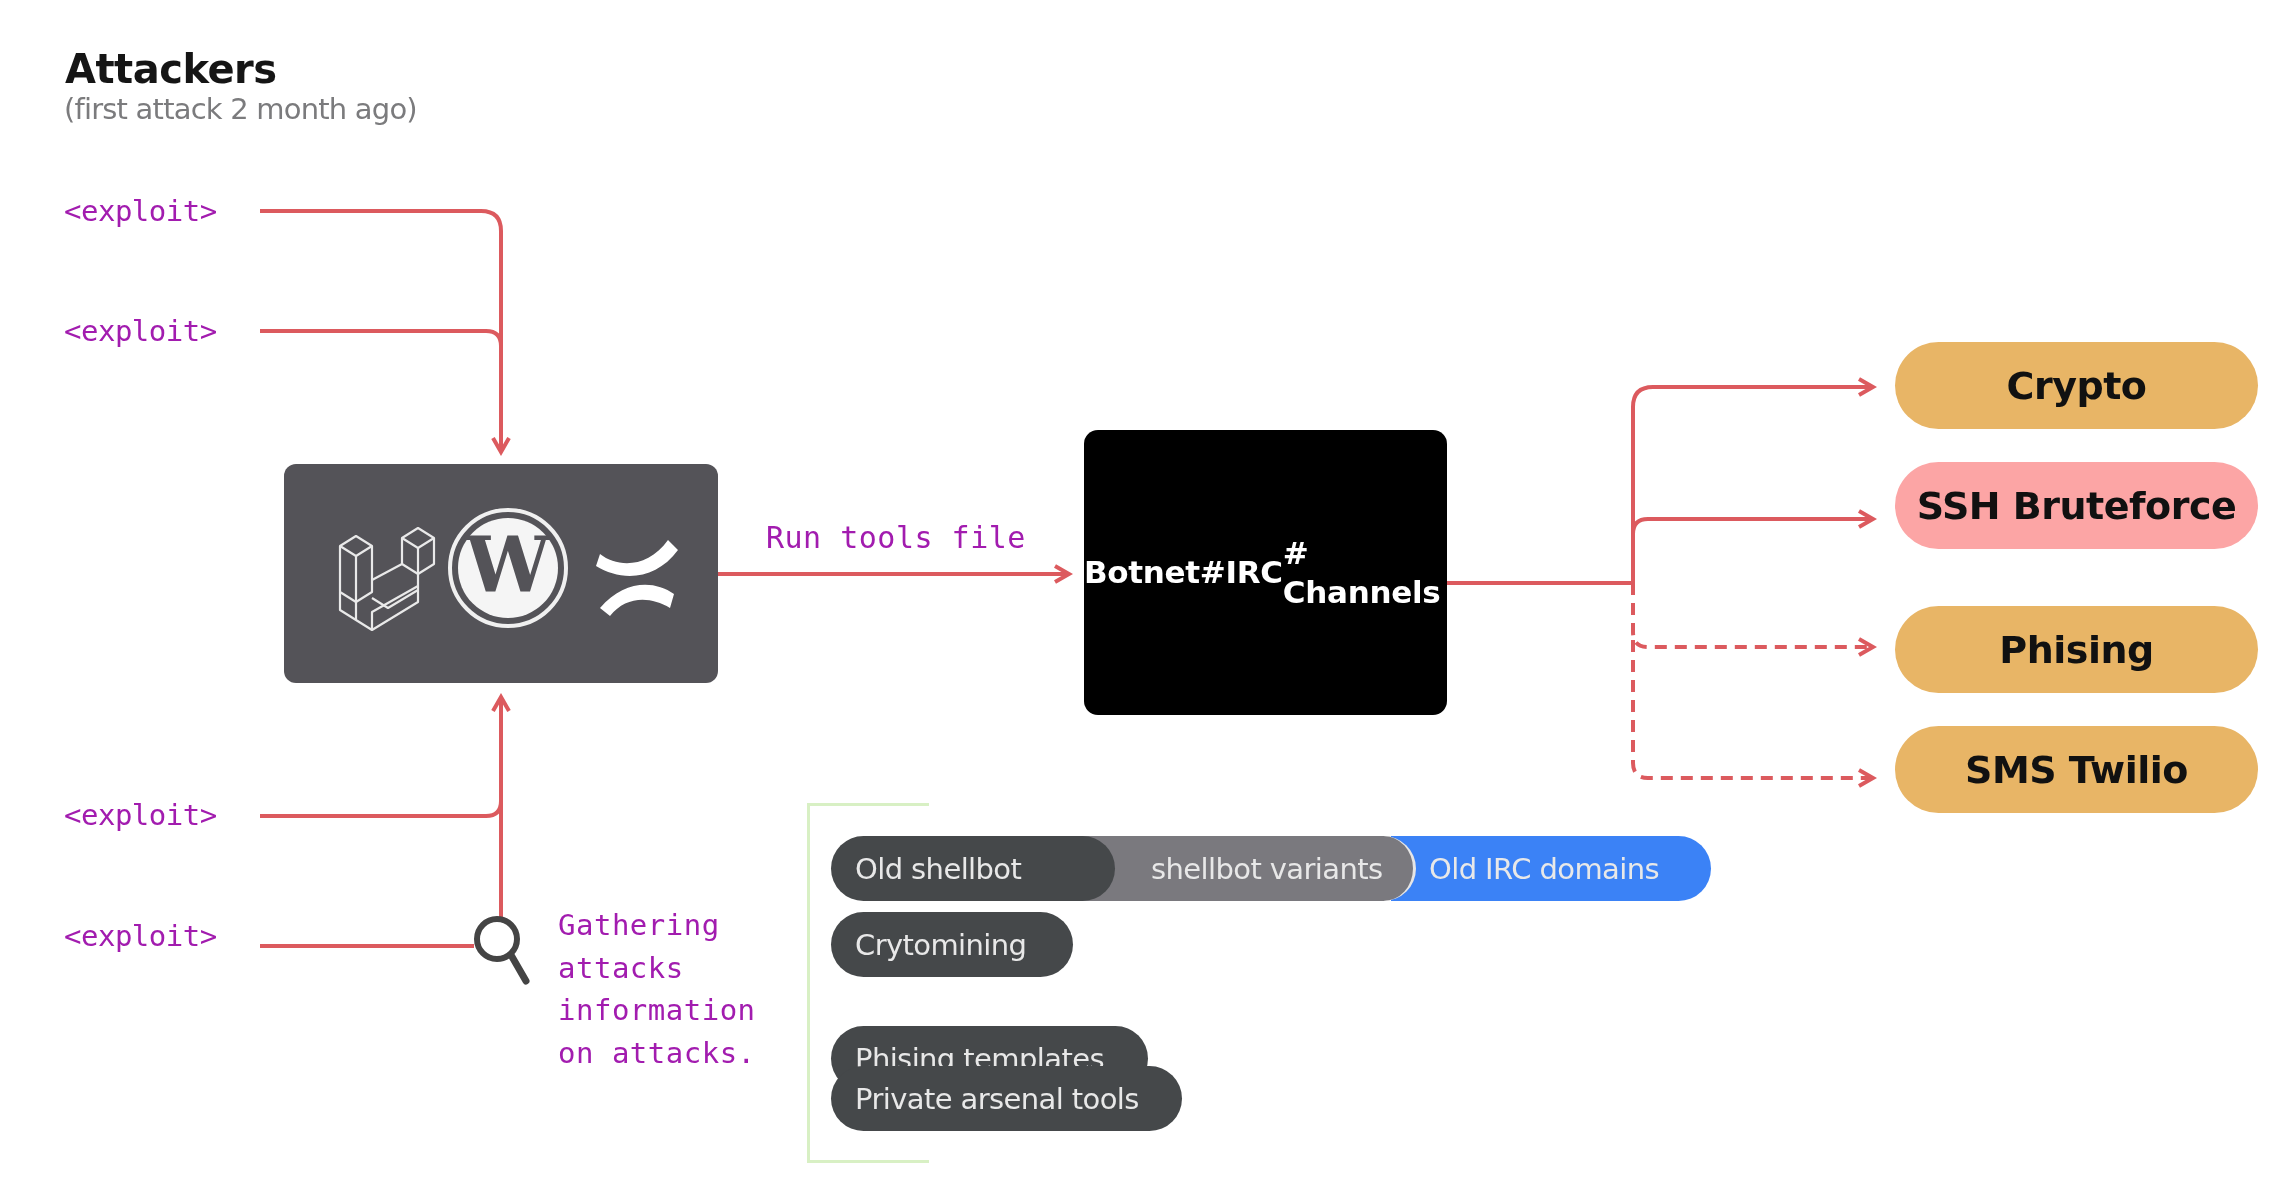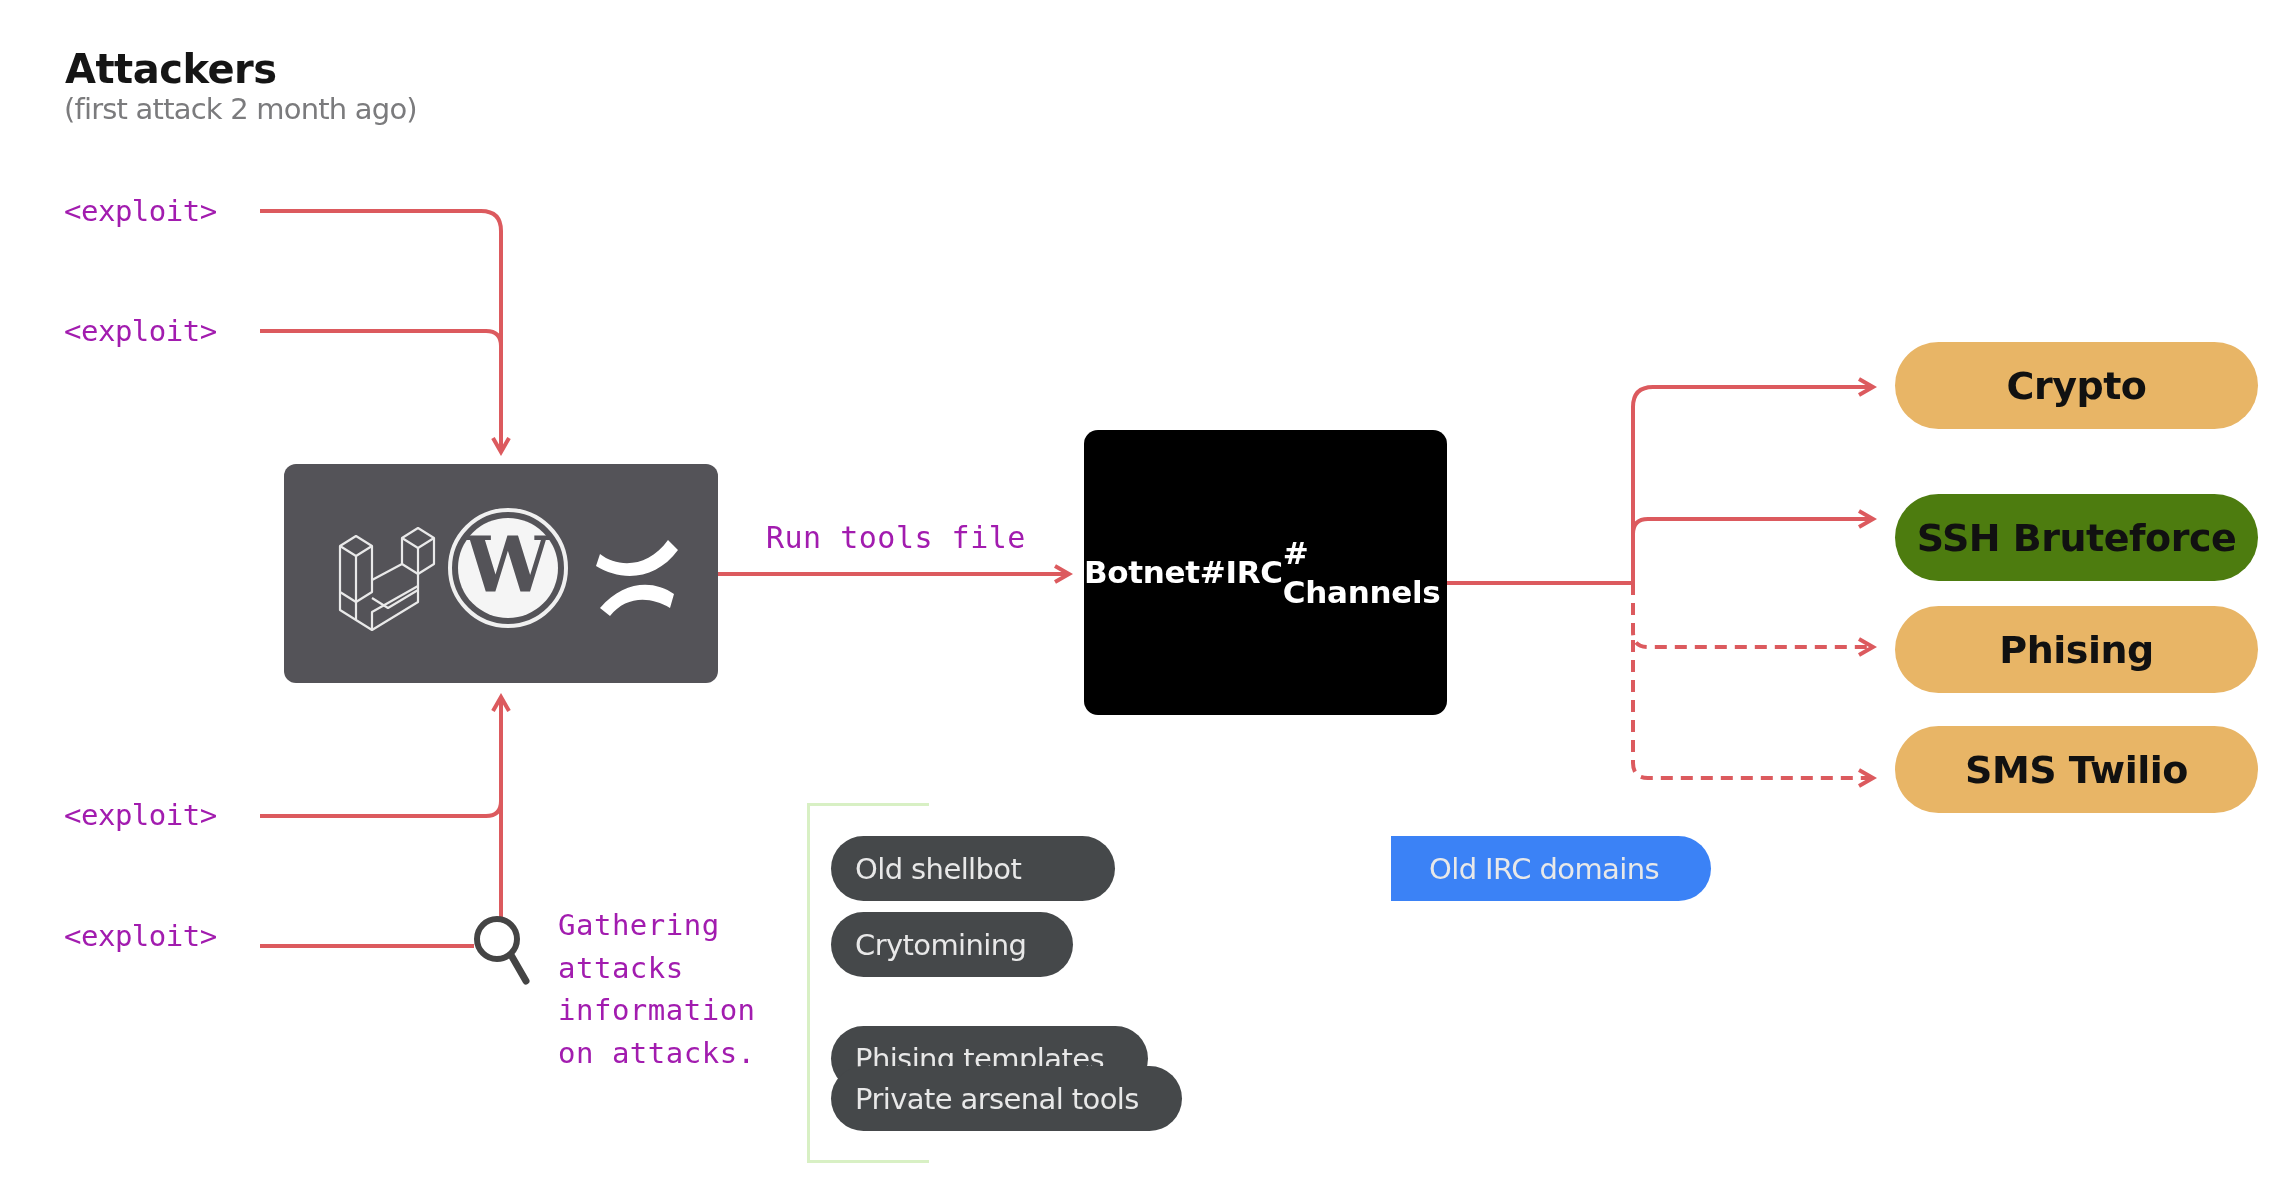--- a/index.html
+++ b/index.html
@@ -135,25 +135,26 @@
 
 <div id="botnet-box" class="abs">
   <div class="spacer"></div>
   <div>Botnet</div>
   <div>#IRC</div>
   <div># Channels</div>
   <div class="spacer"></div>
 </div>
 
 <div class="abs target-pill" style="top:342px; background:#e8b566;">Crypto</div>
-<div class="abs target-pill" style="top:494px; background:#4d7c0f;">SSH Bruteforce</div>
+<div class="abs target-pill" style="top:462px; background:#fca5a5;">SSH Bruteforce</div>
 <div class="abs target-pill" style="top:606px; background:#e8b566;">Phising</div>
 <div class="abs target-pill" style="top:726px; background:#e8b566;">SMS Twilio</div>
 
 <div id="bracket" class="abs"></div>
 
 <div id="chip-row1" class="abs">
   <div id="chip-old-irc" class="chip">Old IRC domains</div>
+  <div id="chip-shellbot" class="chip">shellbot variants</div>
   <div id="chip-old-campaigns" class="chip dark">Old shellbot</div>
 </div>
 <div id="chip-crytomining" class="abs chip dark">Crytomining</div>
 <div id="chip-phising-templates" class="abs chip dark">Phising templates</div>
 <div id="chip-private-arsenal" class="abs chip dark">Private arsenal tools</div>
 
 </body></html>

